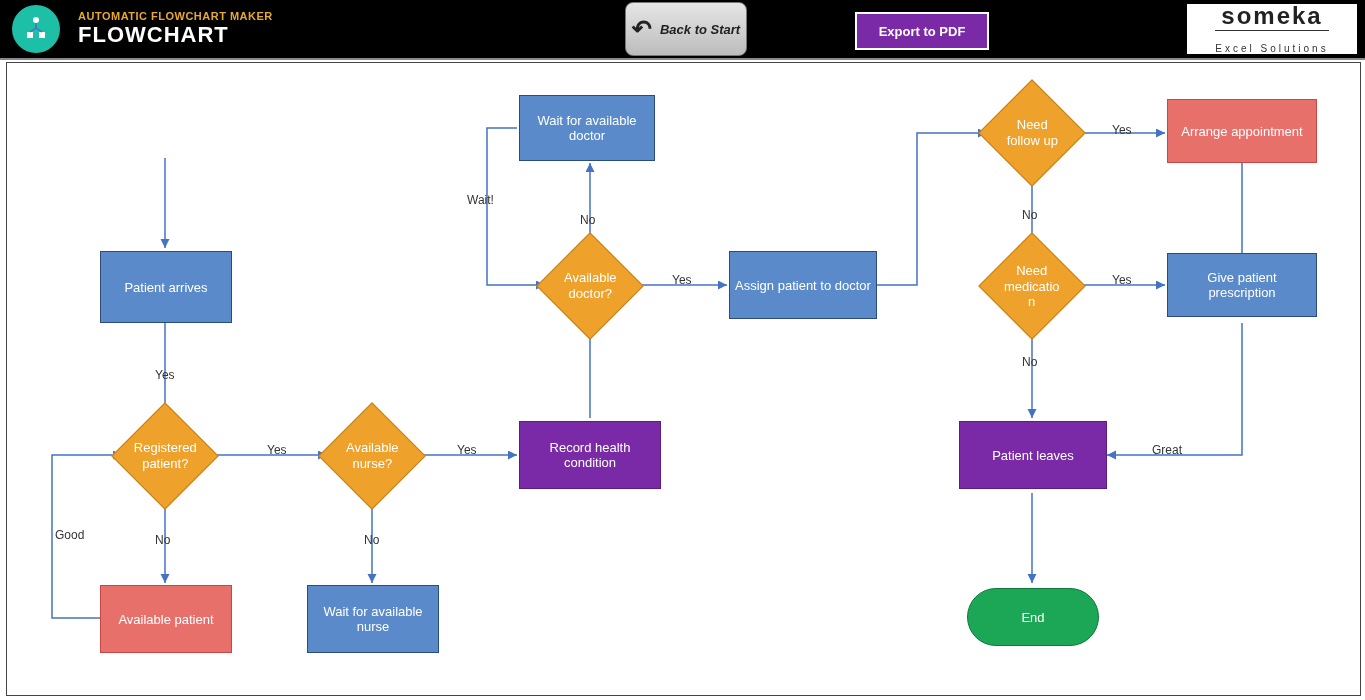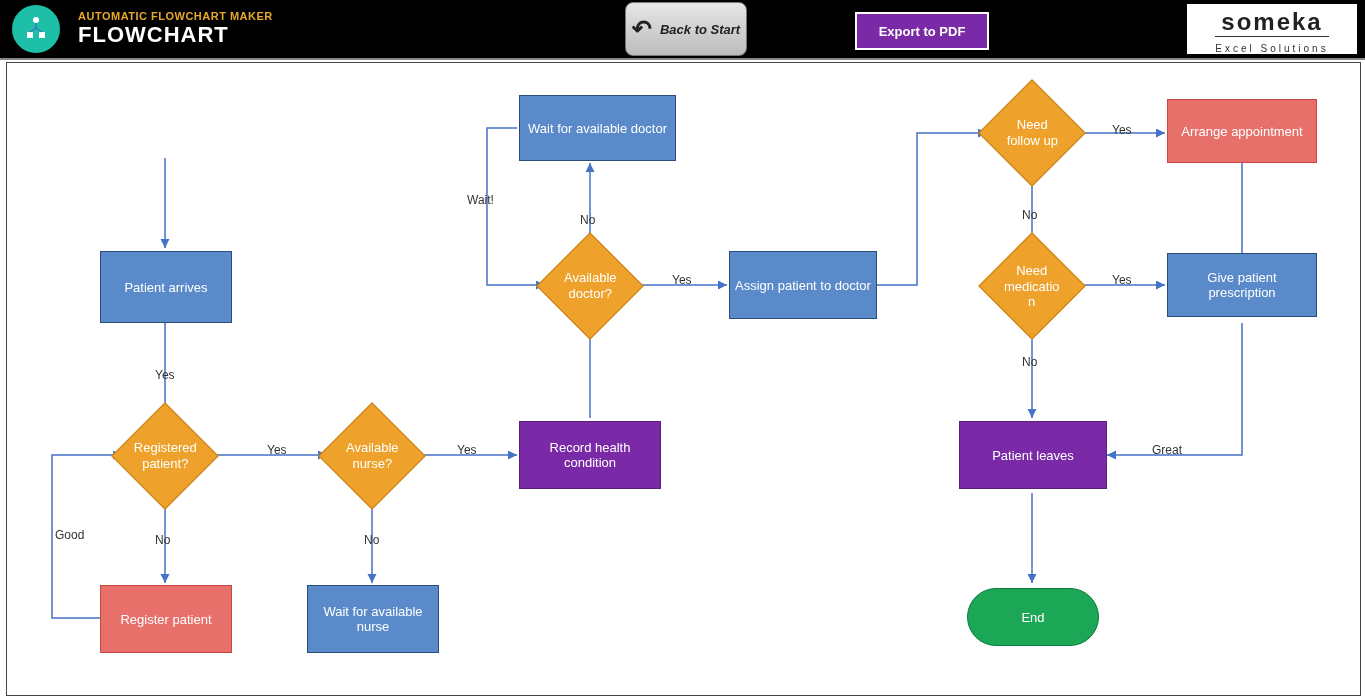--- a/index.html
+++ b/index.html
@@ -5,23 +5,23 @@
 html,body{margin:0;padding:0;font-family:'Segoe UI',Arial,sans-serif;background:#fff}
 body{width:1365px;height:700px;position:relative}
 .header{background:#000;height:58px;display:flex;align-items:center;position:relative;border-bottom:2px solid #888}
 .logo-circle{width:48px;height:48px;background:#1dbfa6;border-radius:50%;margin-left:12px;display:flex;align-items:center;justify-content:center;color:#fff;font-size:22px}
 .header-text{margin-left:18px;display:flex;flex-direction:column;justify-content:center}
 .supertitle{color:#e8a92b;font-size:11px;font-weight:bold;letter-spacing:.5px}
 .title{color:#fff;font-size:22px;font-weight:bold;letter-spacing:1px}
 .btn-back{position:absolute;left:625px;top:2px;width:120px;height:52px;background:linear-gradient(#e6e6e6,#bcbcbc);border:1px solid #777;border-radius:8px;display:flex;align-items:center;justify-content:center;gap:8px;font-style:italic;font-weight:bold;font-size:13px;color:#222;cursor:pointer}
 .btn-back .arrow{font-size:24px;font-style:normal}
 .btn-export{position:absolute;left:855px;top:12px;width:130px;height:34px;background:#7a2aa6;border:2px solid #fff;color:#fff;font-weight:bold;font-size:13px;border-radius:0;display:flex;align-items:center;justify-content:center;cursor:pointer}
-.brand{position:absolute;right:8px;top:4px;width:170px;height:50px;background:#fff;display:flex;flex-direction:column;align-items:center;justify-content:flex-end;font-family:Arial}
+.brand{position:absolute;right:8px;top:4px;width:170px;height:50px;background:#fff;display:flex;flex-direction:column;align-items:center;justify-content:space-between;font-family:Arial}
 .brand-main{font-size:24px;font-weight:bold;letter-spacing:2px;color:#222;line-height:1}
-.brand-sub{font-size:10px;letter-spacing:3px;color:#333;border-top:1px solid #333;padding-top:6px;margin-top:2px}
+.brand-sub{font-size:10px;letter-spacing:3px;color:#333;border-top:1px solid #333;padding-top:12px;margin-top:2px}
 .canvas{position:absolute;left:6px;top:62px;width:1353px;height:632px;border:1px solid #444;background:#fff}
 .shape{position:absolute;display:flex;align-items:center;justify-content:center;text-align:center;font-size:13px;color:#fff;border:1px solid #2a4d7a;box-sizing:border-box;padding:4px}
 .terminal{background:#1ba755;border-radius:30px;border-color:#0e7a3c}
 .process-blue{background:#5a8ac9}
 .process-purple{background:#7a2aa6;border-color:#5a1f7e}
 .process-red{background:#e8706a;border-color:#c74842}
 .diamond{background:#eea12b;border-color:#c77e14;transform:rotate(45deg)}
 .diamond .inner{transform:rotate(-45deg);text-align:center;line-height:1.2}
 .lbl{position:absolute;font-size:12px;color:#333;background:transparent}
 svg.connectors{position:absolute;left:0;top:0;width:100%;height:100%;pointer-events:none}
@@ -88,35 +88,35 @@
 <line x1="1025" y1="430" x2="1025" y2="520" marker-end="url(#ah)"></line>
 </svg>
 
 <div class="shape process-blue" style="left:93px;top:188px;width:132px;height:72px">
       <span>Patient arrives</span>
     </div>
 <div class="shape diamond" style="left:120px;top:355px;width:76px;height:76px">
       <span class="inner">Registered patient?</span>
     </div>
 <div class="shape process-red" style="left:93px;top:522px;width:132px;height:68px">
-      <span>Register patient</span>
+      <span>Available patient</span>
     </div>
 <div class="shape diamond" style="left:327px;top:355px;width:76px;height:76px">
       <span class="inner">Available nurse?</span>
     </div>
 <div class="shape process-blue" style="left:300px;top:522px;width:132px;height:68px">
       <span>Wait for available nurse</span>
     </div>
 <div class="shape process-purple" style="left:512px;top:358px;width:142px;height:68px">
       <span>Record health condition</span>
     </div>
 <div class="shape diamond" style="left:545px;top:185px;width:76px;height:76px">
       <span class="inner">Available doctor?</span>
     </div>
-<div class="shape process-blue" style="left:512px;top:32px;width:157px;height:66px">
+<div class="shape process-blue" style="left:512px;top:32px;width:136px;height:66px">
       <span>Wait for available doctor</span>
     </div>
 <div class="shape process-blue" style="left:722px;top:188px;width:148px;height:68px">
       <span>Assign patient to doctor</span>
     </div>
 <div class="shape diamond" style="left:987px;top:32px;width:76px;height:76px">
       <span class="inner">Need follow up</span>
     </div>
 <div class="shape process-red" style="left:1160px;top:36px;width:150px;height:64px">
       <span>Arrange appointment</span>

